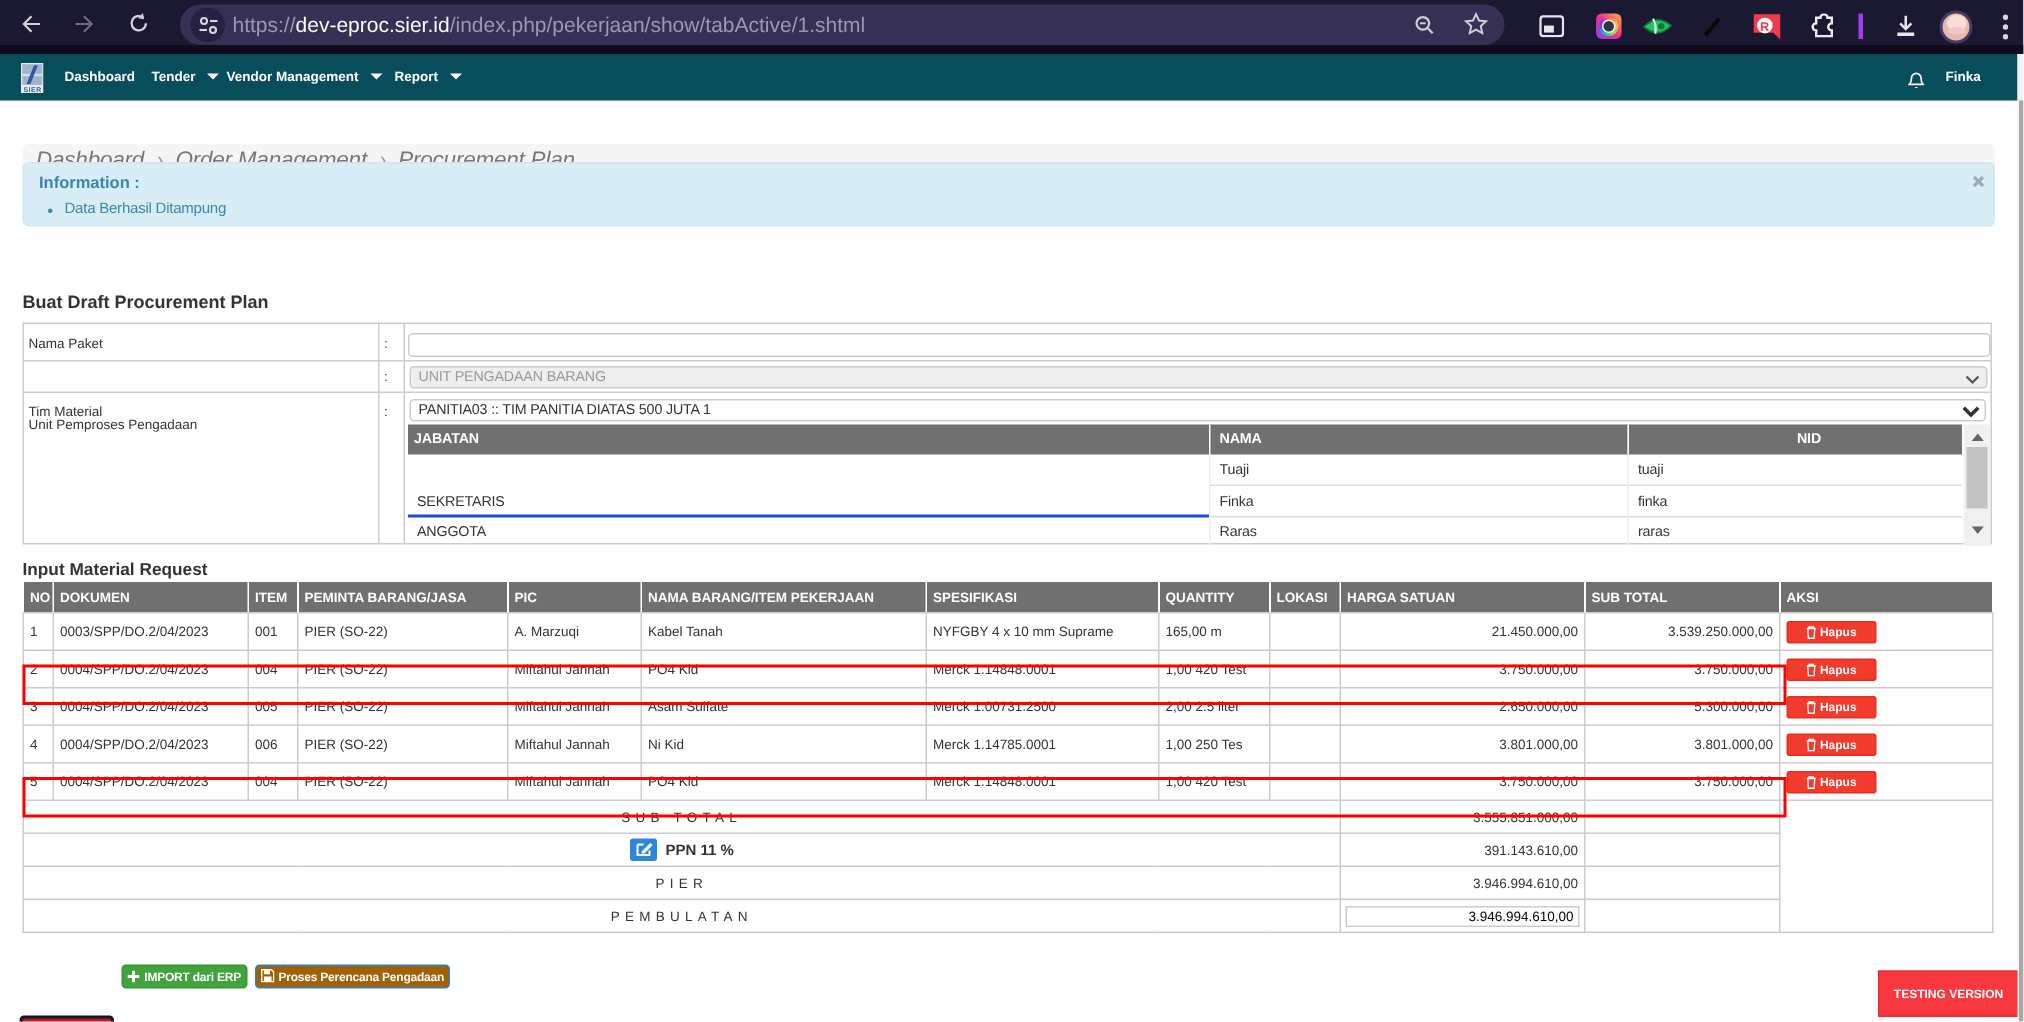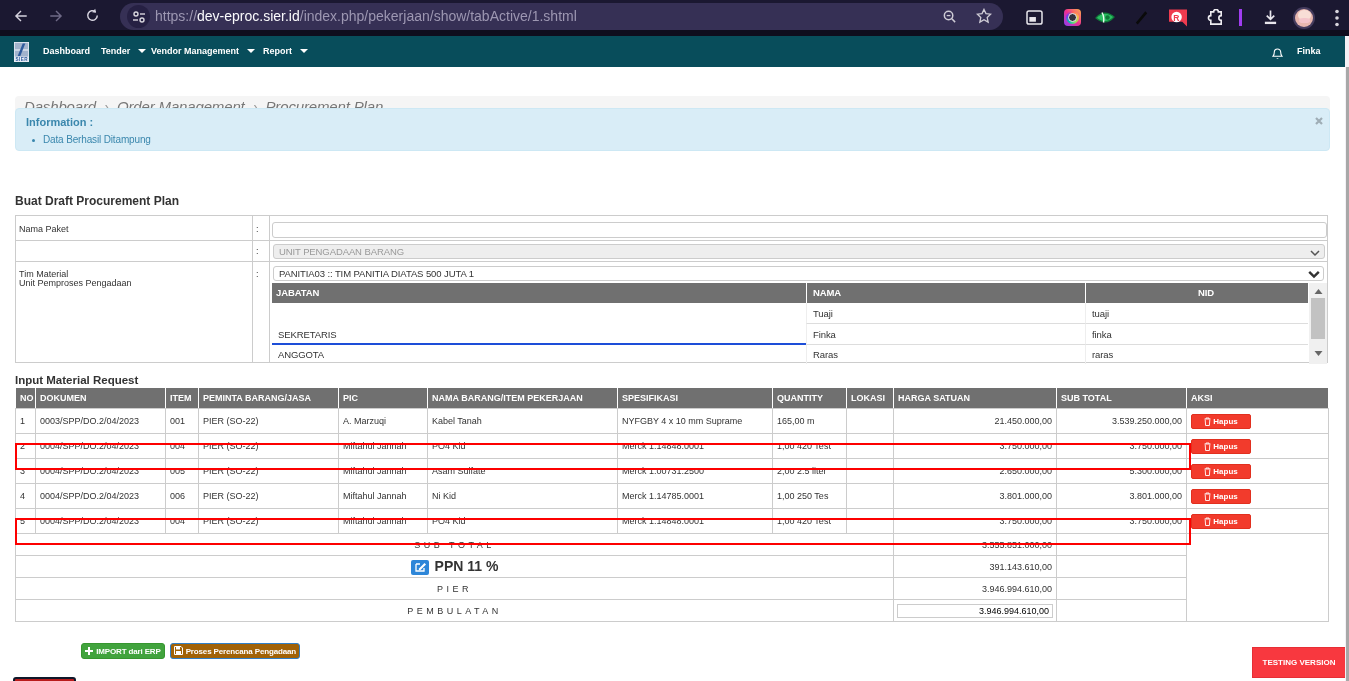--- a/index.html
+++ b/index.html
@@ -355,21 +355,21 @@
     <tr class="sumrow">
       <td colspan="9" class="sumlabel">SUB TOTAL</td>
       <td class="num">3.555.851.000,00</td>
       <td></td>
       <td rowspan="4"></td>
     </tr>
     <tr class="sumrow">
       <td colspan="9" style="text-align:center;"><span style="display:inline-block;width:18px;height:15px;background:#2e86d8;border-radius:2px;vertical-align:-4px;margin-right:6px;"><svg width="18" height="15" viewBox="0 0 18 15">
                 <path d="M5 4 H9 M5 4 V11 H13 V8" stroke="#fff" stroke-width="1.3" fill="none"></path>
                 <path d="M8 8.5 L13.5 3 L15 4.5 L9.5 10 L7.8 10.2 Z" fill="#fff"></path>
-              </svg></span><b style="font-size:14px;">PPN 11 %</b></td>
+              </svg></span><b style="font-size:10px;">PPN 11 %</b></td>
       <td class="num">391.143.610,00</td>
       <td></td>
     </tr>
     <tr class="sumrow">
       <td colspan="9" class="sumlabel">PIER</td>
       <td class="num">3.946.994.610,00</td>
       <td></td>
     </tr>
     <tr class="sumrow">
       <td colspan="9" class="sumlabel">PEMBULATAN</td>

